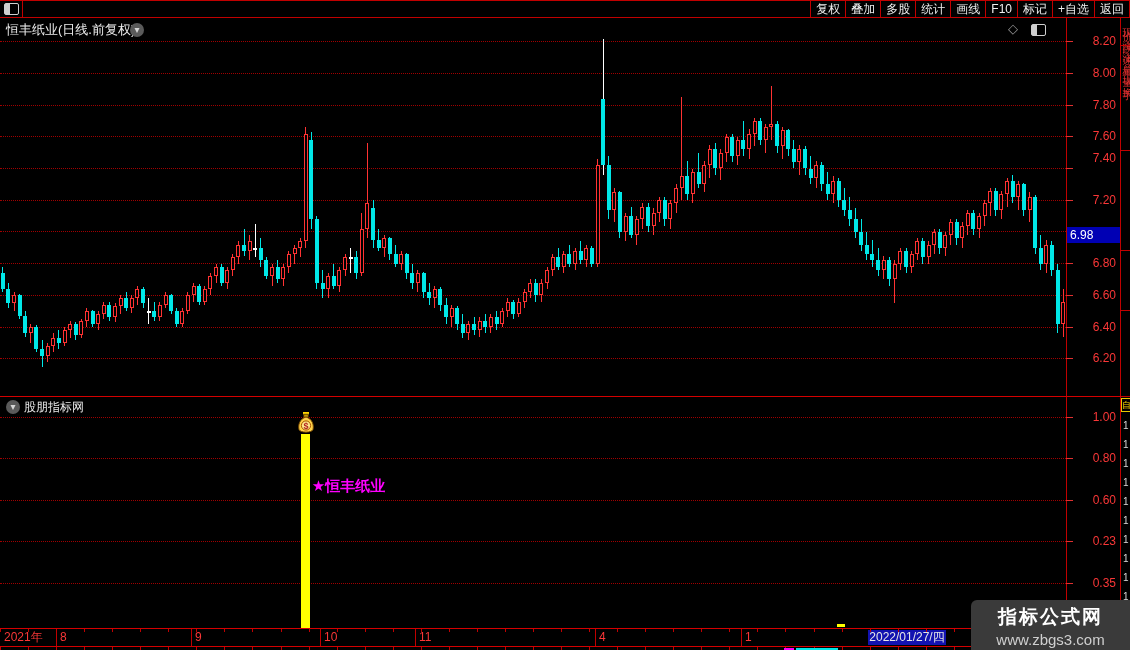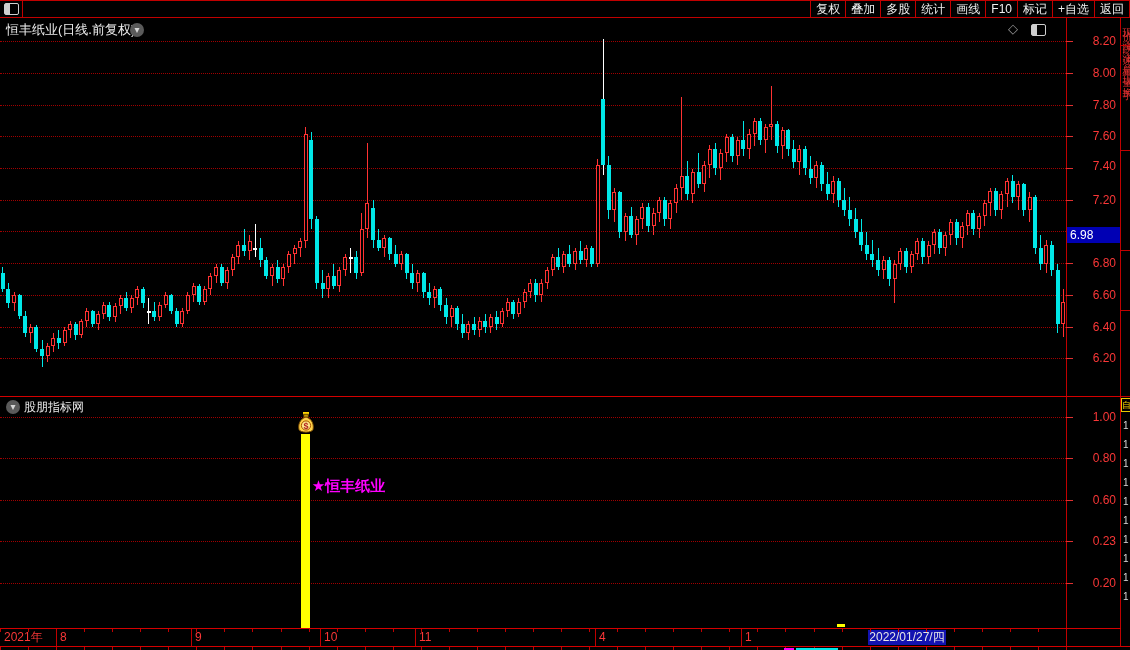--- a/index.html
+++ b/index.html
@@ -583,51 +583,55 @@
       <div class="strip-one" style="position: absolute; top: 440px;">1</div>
       <div class="strip-one" style="position: absolute; top: 459px;">1</div>
       <div class="strip-one" style="position: absolute; top: 478px;">1</div>
       <div class="strip-one" style="position: absolute; top: 497px;">1</div>
       <div class="strip-one" style="position: absolute; top: 516px;">1</div>
       <div class="strip-one" style="position: absolute; top: 535px;">1</div>
       <div class="strip-one" style="position: absolute; top: 554px;">1</div>
       <div class="strip-one" style="position: absolute; top: 573px;">1</div>
     </div>
 
+  <div class="abs" id="watermark">
+    <div id="wm1">指标公式网</div>
+    <div id="wm2">www.zbgs3.com</div>
+  </div>
 
 <div class="abs tick" style="position: absolute; left: 1066px; top: 41.2px;"></div>
     <div class="abs axis-label" style="position: absolute; top: 35.2px;">8.20</div>
     <div class="abs tick" style="position: absolute; left: 1066px; top: 72.9px;"></div>
     <div class="abs axis-label" style="position: absolute; top: 66.9px;">8.00</div>
     <div class="abs tick" style="position: absolute; left: 1066px; top: 104.6px;"></div>
     <div class="abs axis-label" style="position: absolute; top: 98.6px;">7.80</div>
     <div class="abs tick" style="position: absolute; left: 1066px; top: 136.3px;"></div>
     <div class="abs axis-label" style="position: absolute; top: 130.3px;">7.60</div>
     <div class="abs tick" style="position: absolute; left: 1066px; top: 168px;"></div>
-    <div class="abs axis-label" style="position: absolute; top: 160px;">7.40</div>
+    <div class="abs axis-label" style="position: absolute; top: 152px;">7.40</div>
     <div class="abs tick" style="position: absolute; left: 1066px; top: 199.7px;"></div>
     <div class="abs axis-label" style="position: absolute; top: 193.7px;">7.20</div>
     <div class="abs tick" style="position: absolute; left: 1066px; top: 263.1px;"></div>
     <div class="abs axis-label" style="position: absolute; top: 257.1px;">6.80</div>
     <div class="abs tick" style="position: absolute; left: 1066px; top: 294.8px;"></div>
     <div class="abs axis-label" style="position: absolute; top: 288.8px;">6.60</div>
     <div class="abs tick" style="position: absolute; left: 1066px; top: 326.5px;"></div>
     <div class="abs axis-label" style="position: absolute; top: 320.5px;">6.40</div>
     <div class="abs tick" style="position: absolute; left: 1066px; top: 358.2px;"></div>
     <div class="abs axis-label" style="position: absolute; top: 352.2px;">6.20</div>
     <div class="abs tick" style="position: absolute; left: 1066px; top: 416.5px;"></div>
     <div class="abs axis-label" style="position: absolute; top: 410.5px;">1.00</div>
     <div class="abs tick" style="position: absolute; left: 1066px; top: 458px;"></div>
     <div class="abs axis-label" style="position: absolute; top: 452px;">0.80</div>
     <div class="abs tick" style="position: absolute; left: 1066px; top: 499.5px;"></div>
     <div class="abs axis-label" style="position: absolute; top: 493.5px;">0.60</div>
     <div class="abs tick" style="position: absolute; left: 1066px; top: 541px;"></div>
     <div class="abs axis-label" style="position: absolute; top: 535px;">0.23</div>
     <div class="abs tick" style="position: absolute; left: 1066px; top: 582.5px;"></div>
-    <div class="abs axis-label" style="position: absolute; top: 576.5px;">0.20</div>
+    <div class="abs axis-label" style="position: absolute; top: 576.5px;">0.35</div>
     <div class="abs axis-sep" style="position: absolute; left: 56px;"></div>
     <div class="abs axis-sep" style="position: absolute; left: 191px;"></div>
     <div class="abs axis-sep" style="position: absolute; left: 320px;"></div>
     <div class="abs axis-sep" style="position: absolute; left: 415px;"></div>
     <div class="abs axis-sep" style="position: absolute; left: 595px;"></div>
     <div class="abs axis-sep" style="position: absolute; left: 741px;"></div>
     <div class="abs axis-sep" style="position: absolute; left: 1066px;"></div>
     <div class="abs axis-sep" style="position: absolute; left: 1120px;"></div>
     <div class="abs axis-tick" style="position: absolute; left: 0px;"></div>
     <div class="abs axis-tick" style="position: absolute; left: 28px;"></div>

